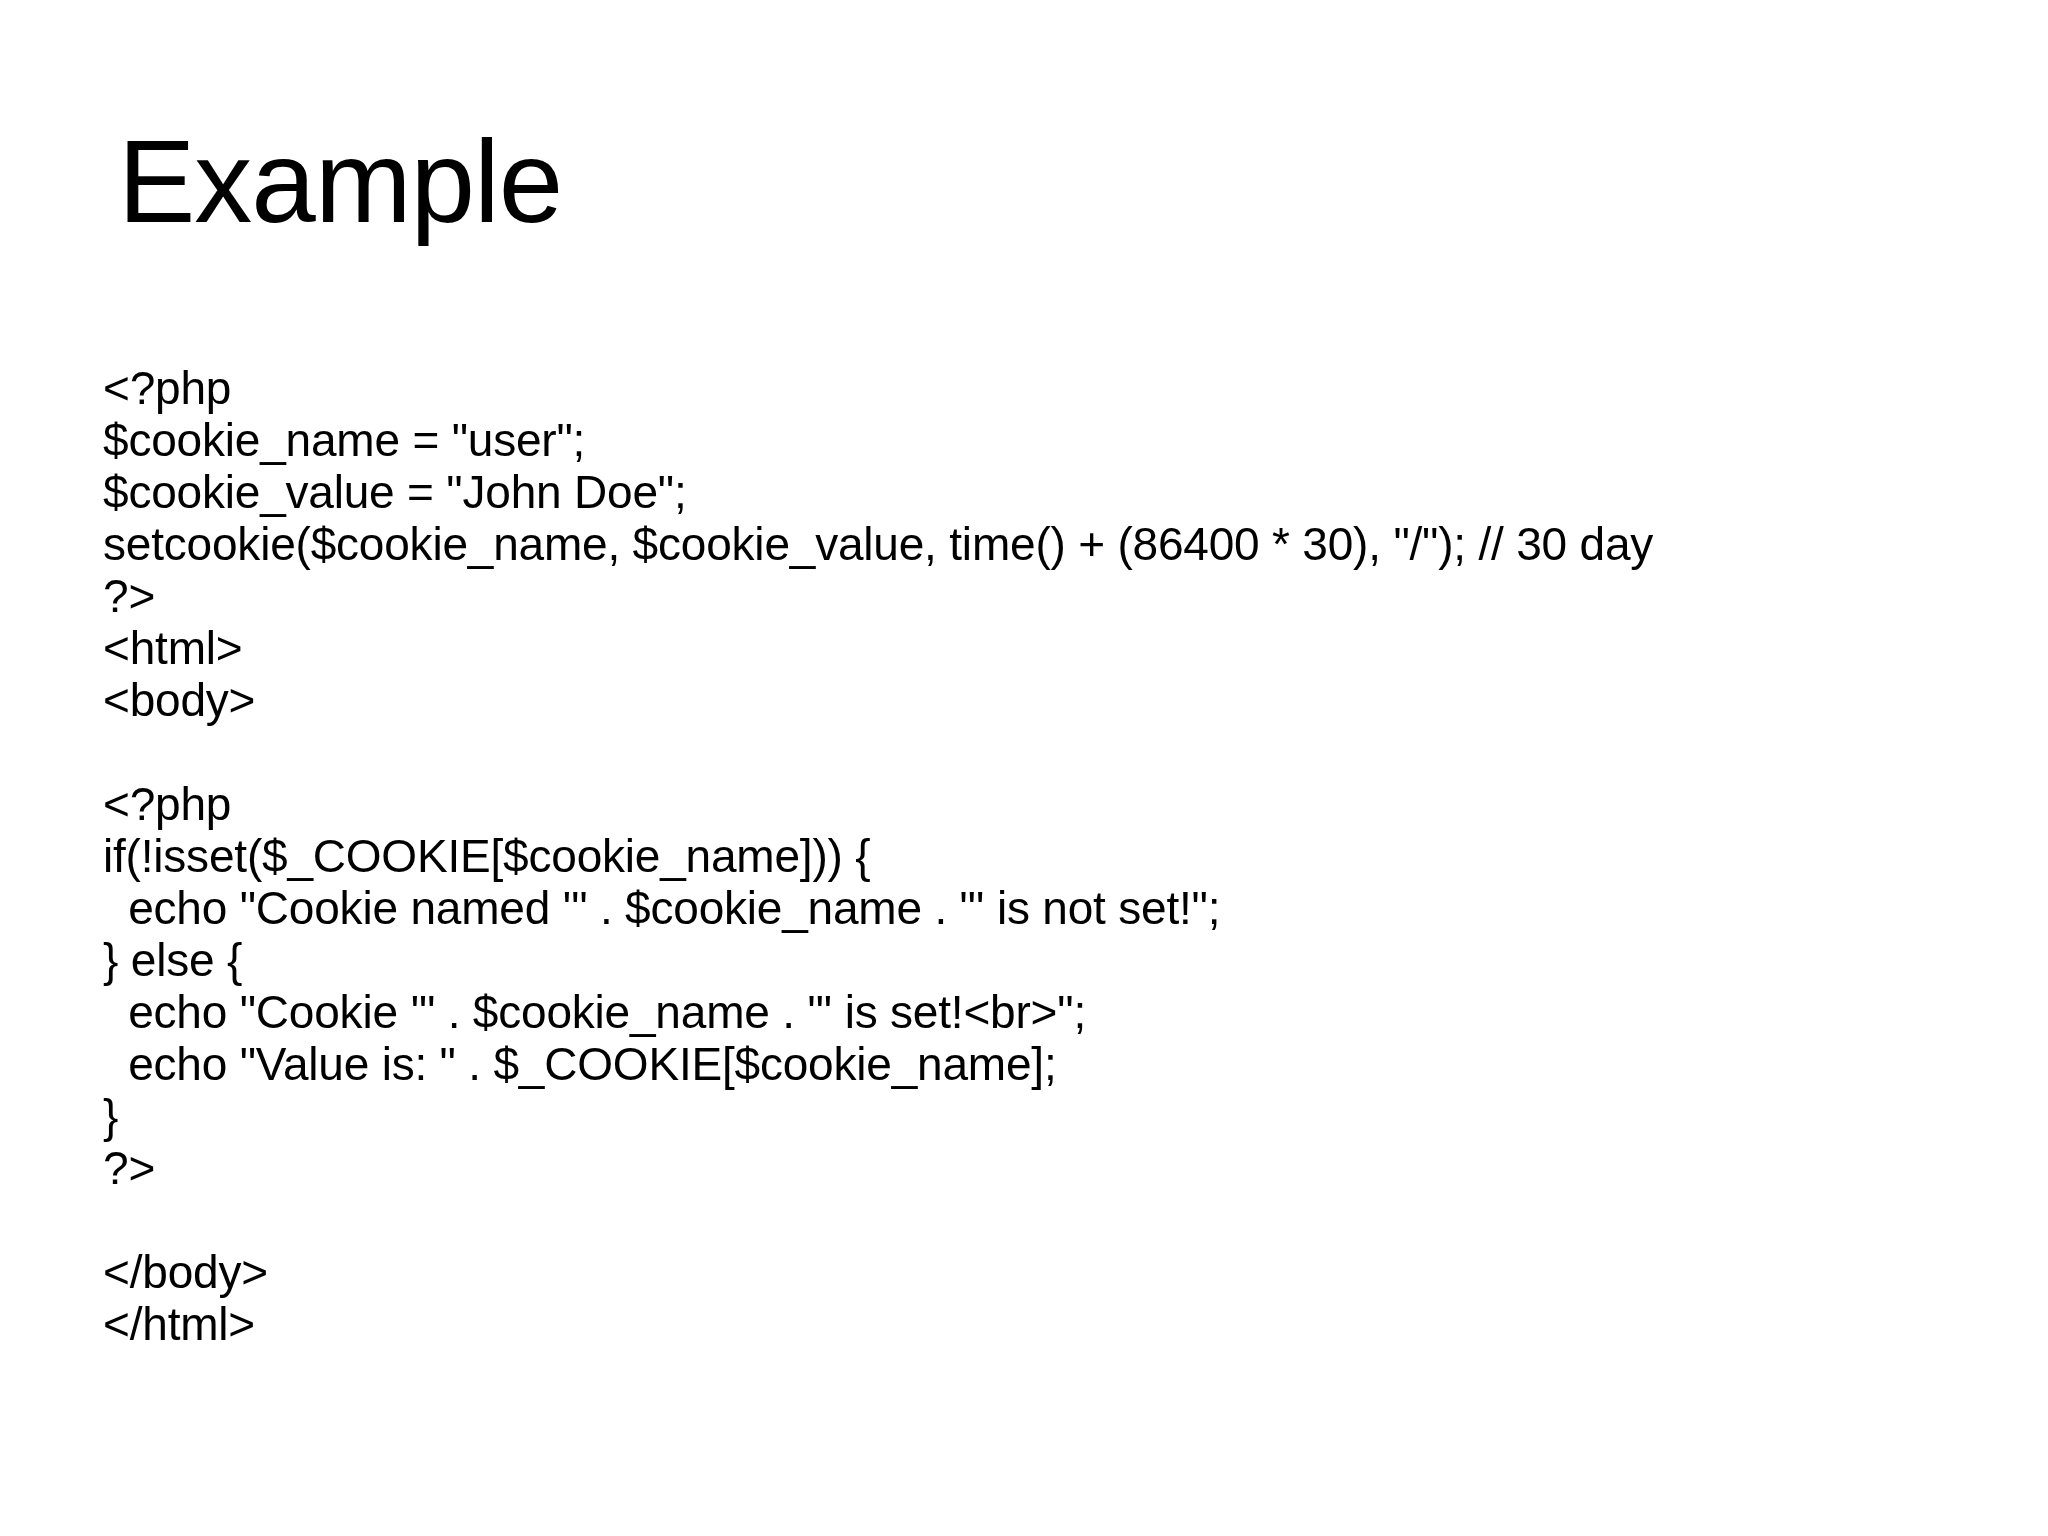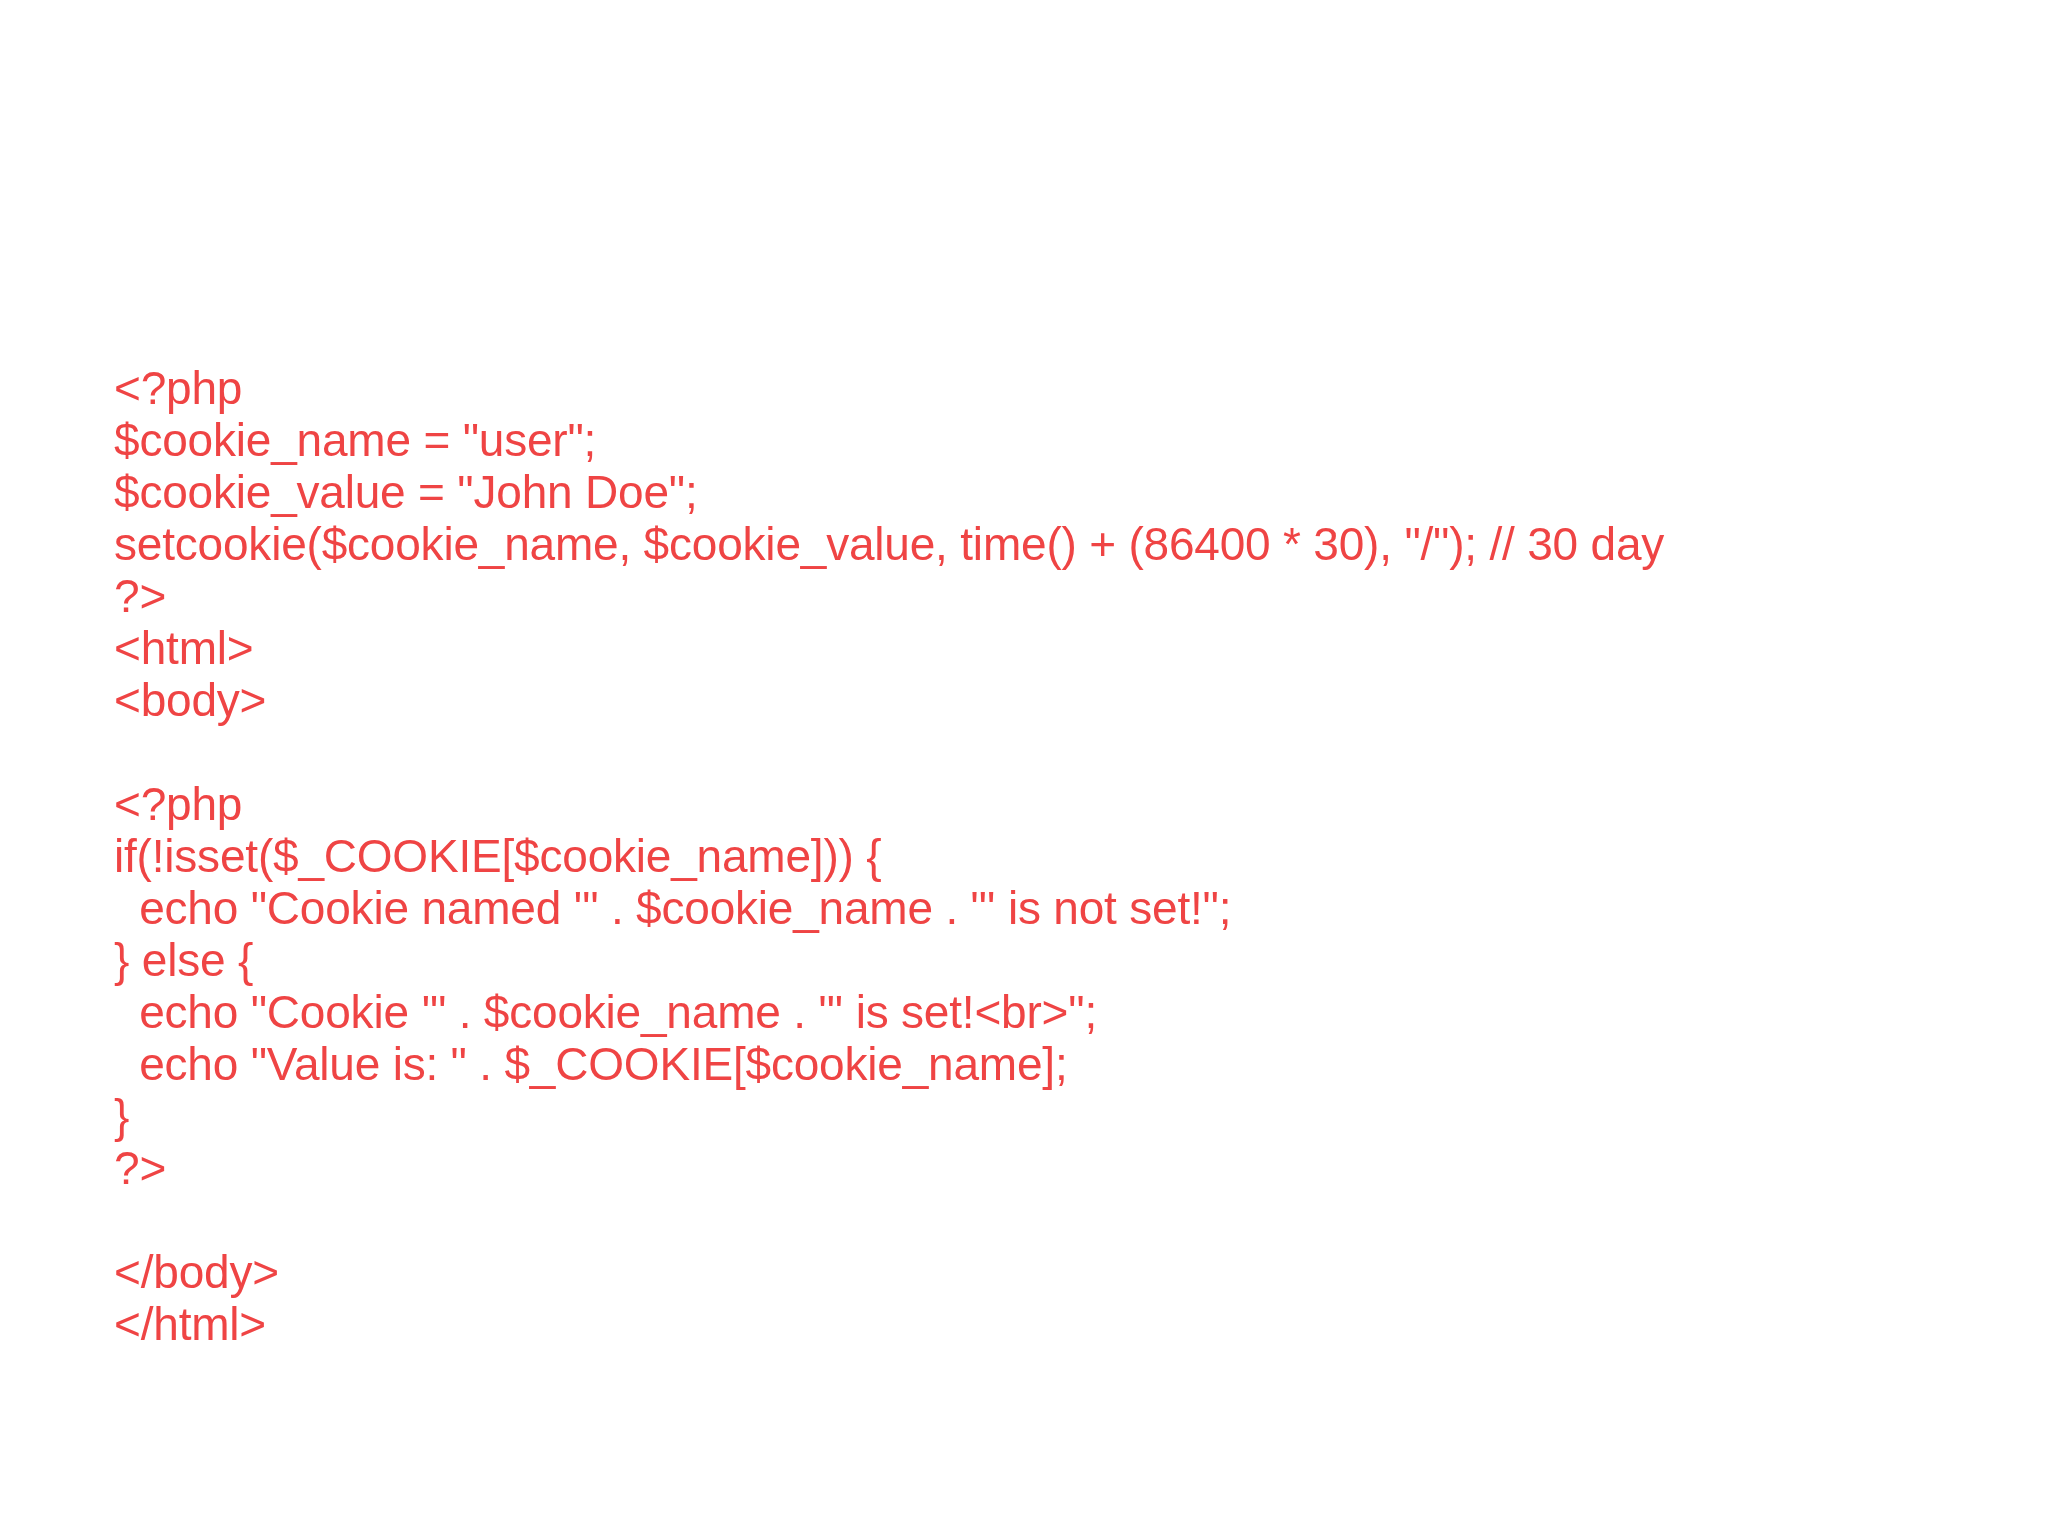--- a/index.html
+++ b/index.html
@@ -21,41 +21,42 @@
     top: 118px;
     font-size: 116px;
     font-weight: 400;
     color: #000000;
     line-height: 1.12;
     letter-spacing: -1px;
     white-space: pre;
   }
   #code-block {
     position: absolute;
-    left: 114px;
+    left: 103px;
     top: 362px;
     width: 1860px;
     font-size: 46px;
     font-weight: 400;
-    color: #ef4444;
+    color: #000000;
     line-height: 52px;
     white-space: pre;
     font-family: "Liberation Sans", "DejaVu Sans", sans-serif;
     letter-spacing: -0.2px;
   }
   .code-line {
     display: block;
     height: 52px;
     white-space: pre;
   }
   .code-line.blank {
     height: 52px;
   }
 </style>
 </head>
 <body>
 
 <div id="slide">
 
+  <div id="slide-title">Example</div>
 
   <div id="code-block"><span class="code-line">&lt;?php</span><span class="code-line">$cookie_name = "user";</span><span class="code-line">$cookie_value = "John Doe";</span><span class="code-line">setcookie($cookie_name, $cookie_value, time() + (86400 * 30), "/"); // 30 day</span><span class="code-line">?&gt;</span><span class="code-line">&lt;html&gt;</span><span class="code-line">&lt;body&gt;</span><span class="code-line blank">&nbsp;</span><span class="code-line">&lt;?php</span><span class="code-line">if(!isset($_COOKIE[$cookie_name])) {</span><span class="code-line">  echo "Cookie named '" . $cookie_name . "' is not set!";</span><span class="code-line">} else {</span><span class="code-line">  echo "Cookie '" . $cookie_name . "' is set!&lt;br&gt;";</span><span class="code-line">  echo "Value is: " . $_COOKIE[$cookie_name];</span><span class="code-line">}</span><span class="code-line">?&gt;</span><span class="code-line blank">&nbsp;</span><span class="code-line">&lt;/body&gt;</span><span class="code-line">&lt;/html&gt;</span></div>
 
 </div>
 
 </body></html>

